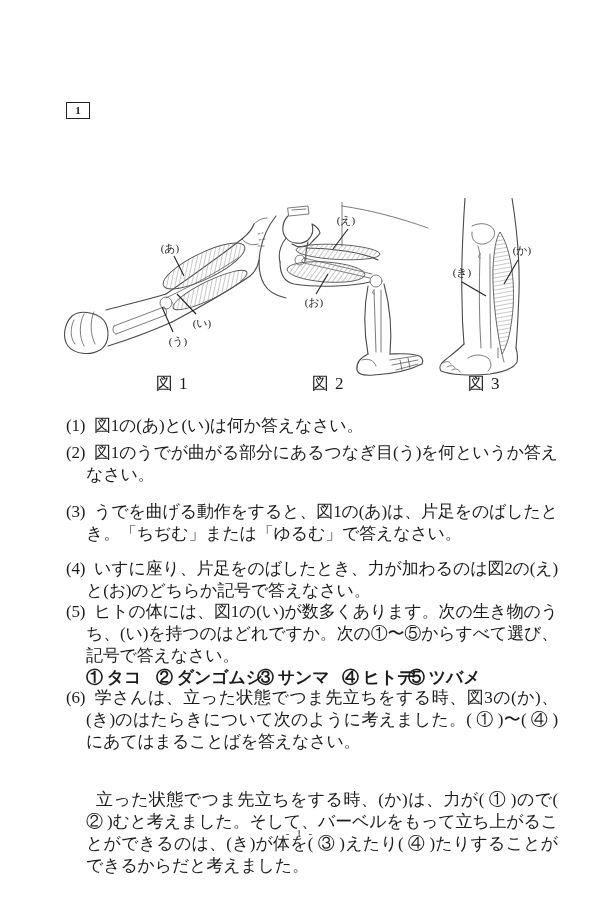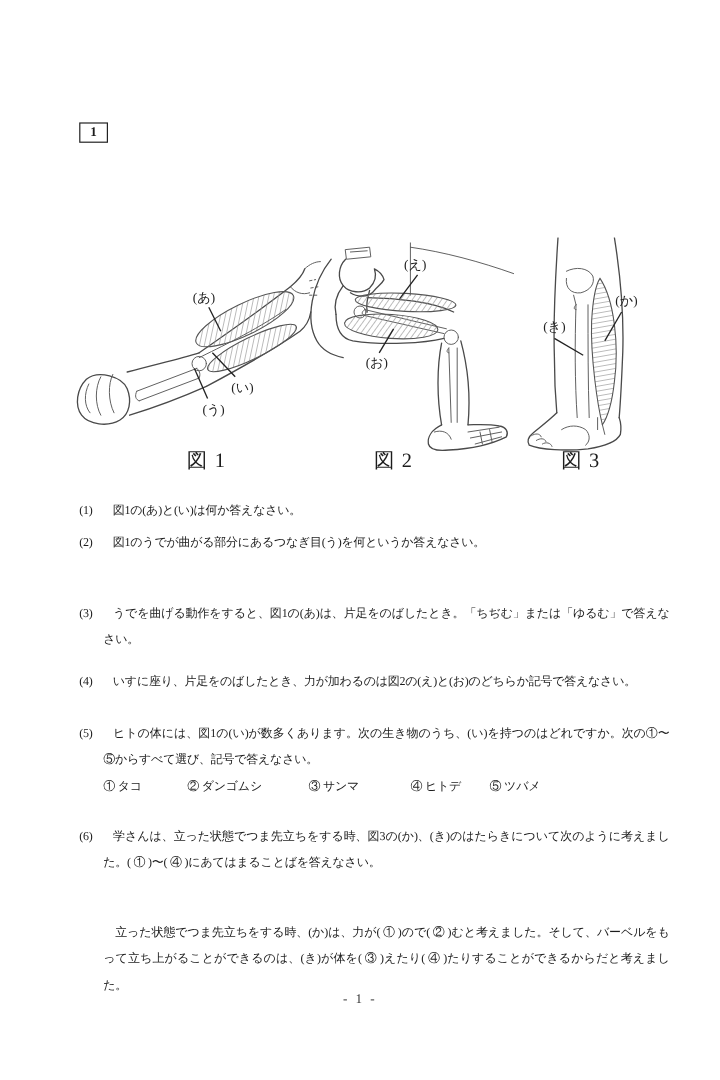--- a/index.html
+++ b/index.html
@@ -18,27 +18,27 @@
     font-size:11.5px;line-height:21.8px;letter-spacing:-0.2px;
     text-align:justify;text-indent:14px;
   }
   .fig-svg{position:absolute;}
   .figcap{
     position:absolute;width:60px;text-align:center;
     font-size:17px;letter-spacing:1px;
   }
   .question{
     position:absolute;left:66px;width:492px;
-    font-size:10px;line-height:22px;letter-spacing:-0.2px;
+    font-size:17px;line-height:22px;letter-spacing:-0.2px;
     text-align:justify;
   }
   .qbody{padding-left:20px;text-indent:-20px;}
   .qnum{display:inline-block;width:28px;text-indent:0;}
   .options{display:flex;padding-left:20px;margin-top:0;}
-  .opt{display:inline-block;white-space:nowrap;}
+  .opt{display:inline-block;white-space:nowrap;font-weight:bold;}
   .q6sub{padding-left:20px;text-indent:10px;margin-top:36px;}
   .pageno{
     position:absolute;left:0;right:0;top:827px;text-align:center;
     font-size:11px;letter-spacing:2px;color:#333;
   }
   svg text{font-family:"Liberation Serif","DejaVu Serif",serif;font-size:11px;fill:#222;}
   .outline{fill:none;stroke:#4a4a4a;stroke-width:1.1;stroke-linecap:round;stroke-linejoin:round;}
   .thin{fill:none;stroke:#5a5a5a;stroke-width:0.8;stroke-linecap:round;}
   .muscle{stroke:#555;stroke-width:0.9;}
   .leader{stroke:#222;stroke-width:1.1;}

